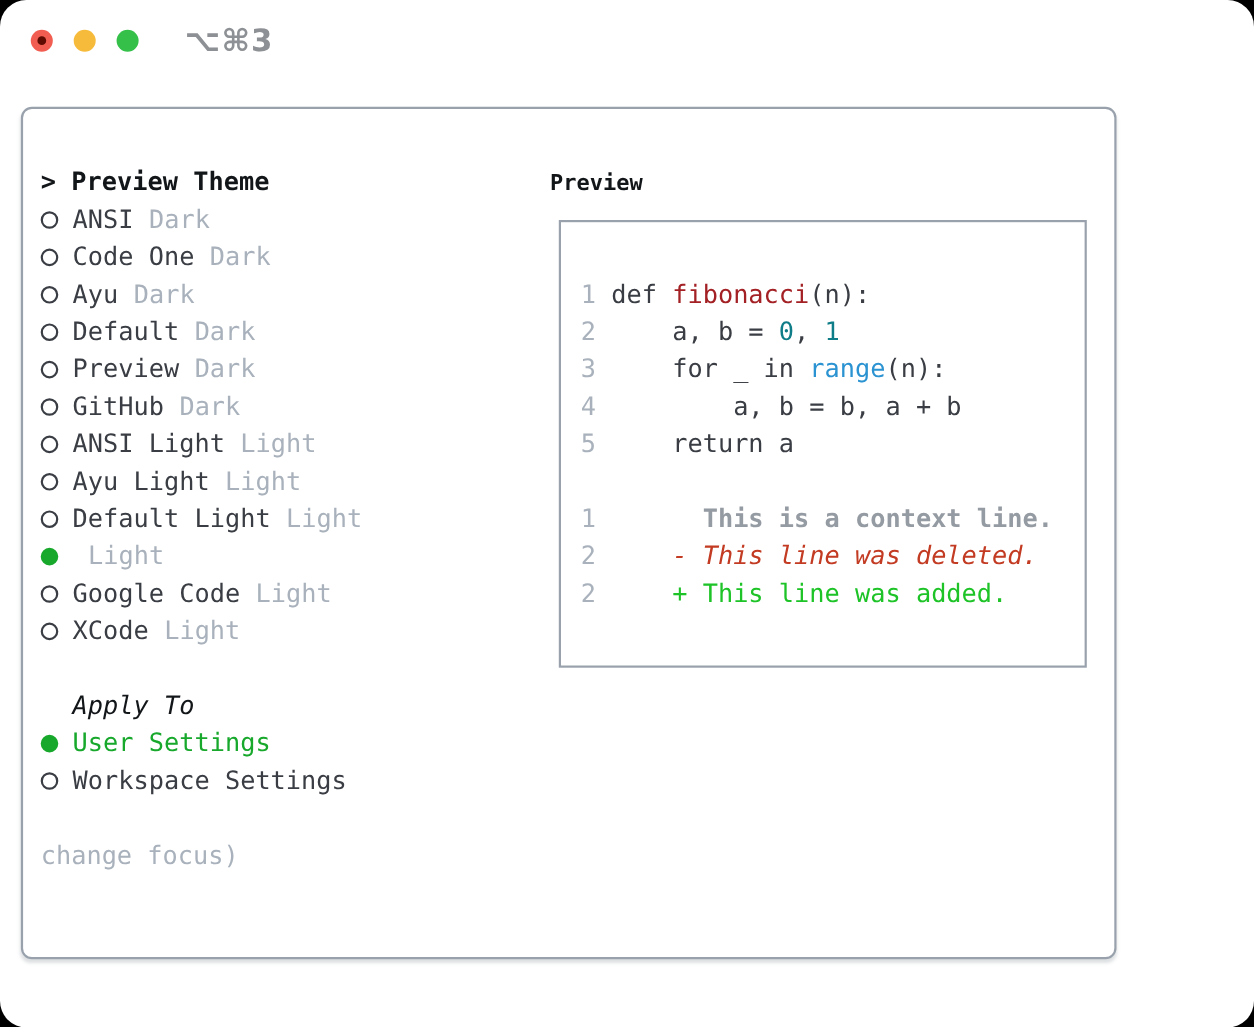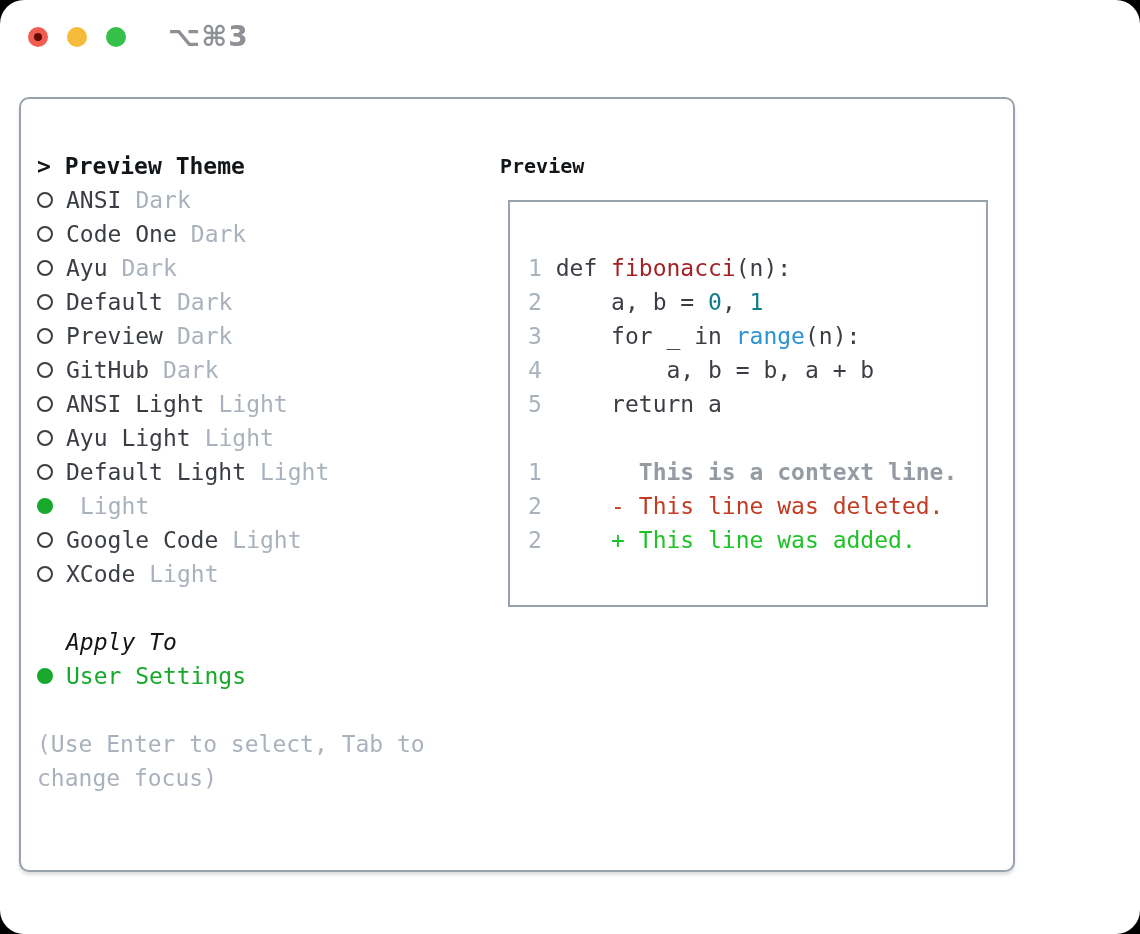--- a/index.html
+++ b/index.html
@@ -34,21 +34,21 @@
   
   .preview-title{position:absolute;left:479px;top:50px;height:34px;line-height:34px;font-size:20px;font-weight:bold;color:var(--header);}
   .preview-box{position:absolute;left:487px;top:101px;width:480px;height:407px;border:2px solid var(--border);box-sizing:border-box;padding:49px 12px 0 18px;overflow:hidden;background:#fff;}
   .pline{height:34px;line-height:34px;white-space:pre;font-size:23px;}
   .lnum{color:var(--muted);}
   .seg-text{color:var(--text);}
   .seg-function{color:var(--function);}
   .seg-number{color:var(--number);}
   .seg-builtin{color:var(--builtin);}
   .seg-context{color:var(--context);font-weight:bold;}
-  .seg-deleted{color:var(--deleted);}
+  .seg-deleted{color:var(--deleted);font-style:italic;}
   .seg-added{color:var(--added);}
 </style>
 </head>
 <body>
 
 <div class="window">
   <div class="titlebar">
     <span class="light red">
         <span class="dot"></span>
       </span>
@@ -73,23 +73,23 @@
           <div class="row"><span class="radio"></span><span class="tname">Ayu Light</span><span class="tvariant">Light</span></div>
           <div class="row"><span class="radio"></span><span class="tname">Default Light</span><span class="tvariant">Light</span></div>
           <div class="row sel"><span class="radio sel"></span><span class="tvariant">Light</span></div>
           <div class="row"><span class="radio"></span><span class="tname">Google Code</span><span class="tvariant">Light</span></div>
           <div class="row"><span class="radio"></span><span class="tname">XCode</span><span class="tvariant">Light</span></div>
         </div>
       <div class="row"></div>
       <div class="row apply-hdr">Apply To</div>
       <div id="apply-list">
           <div class="row sel"><span class="radio sel"></span><span class="tname">User Settings</span></div>
+          <div class="row"><span class="radio"></span><span class="tname">Workspace Settings</span></div>
         </div>
       <div class="row"></div>
-      <div class="row hint">(Use Enter to select, Tab to</div>
       <div class="row hint">change focus)</div>
     </div>
 
     <div class="preview-title">Preview</div>
     <div class="preview-box" id="preview-box">
         <div class="pline"><span class="lnum">1 </span><span class="seg-text">def </span><span class="seg-function">fibonacci</span><span class="seg-text">(n):</span></div>
         <div class="pline"><span class="lnum">2 </span><span class="seg-text">    a, b = </span><span class="seg-number">0</span><span class="seg-text">, </span><span class="seg-number">1</span></div>
         <div class="pline"><span class="lnum">3 </span><span class="seg-text">    for _ in </span><span class="seg-builtin">range</span><span class="seg-text">(n):</span></div>
         <div class="pline"><span class="lnum">4 </span><span class="seg-text">        a, b = b, a + b</span></div>
         <div class="pline"><span class="lnum">5 </span><span class="seg-text">    return a</span></div>

